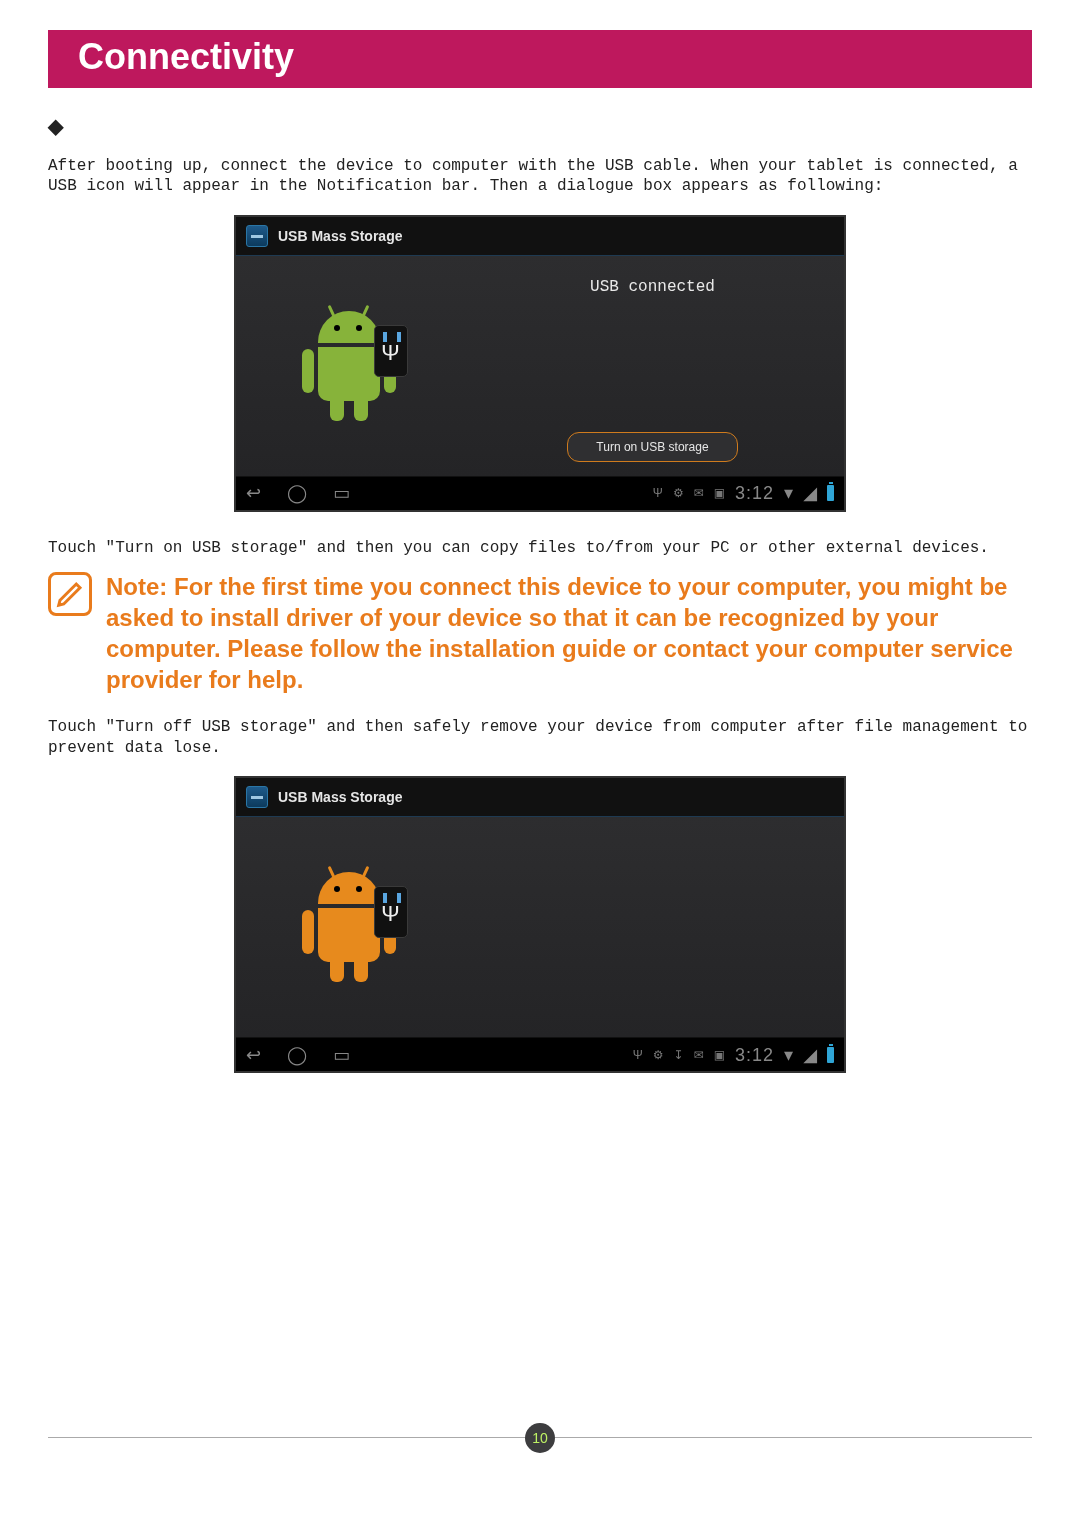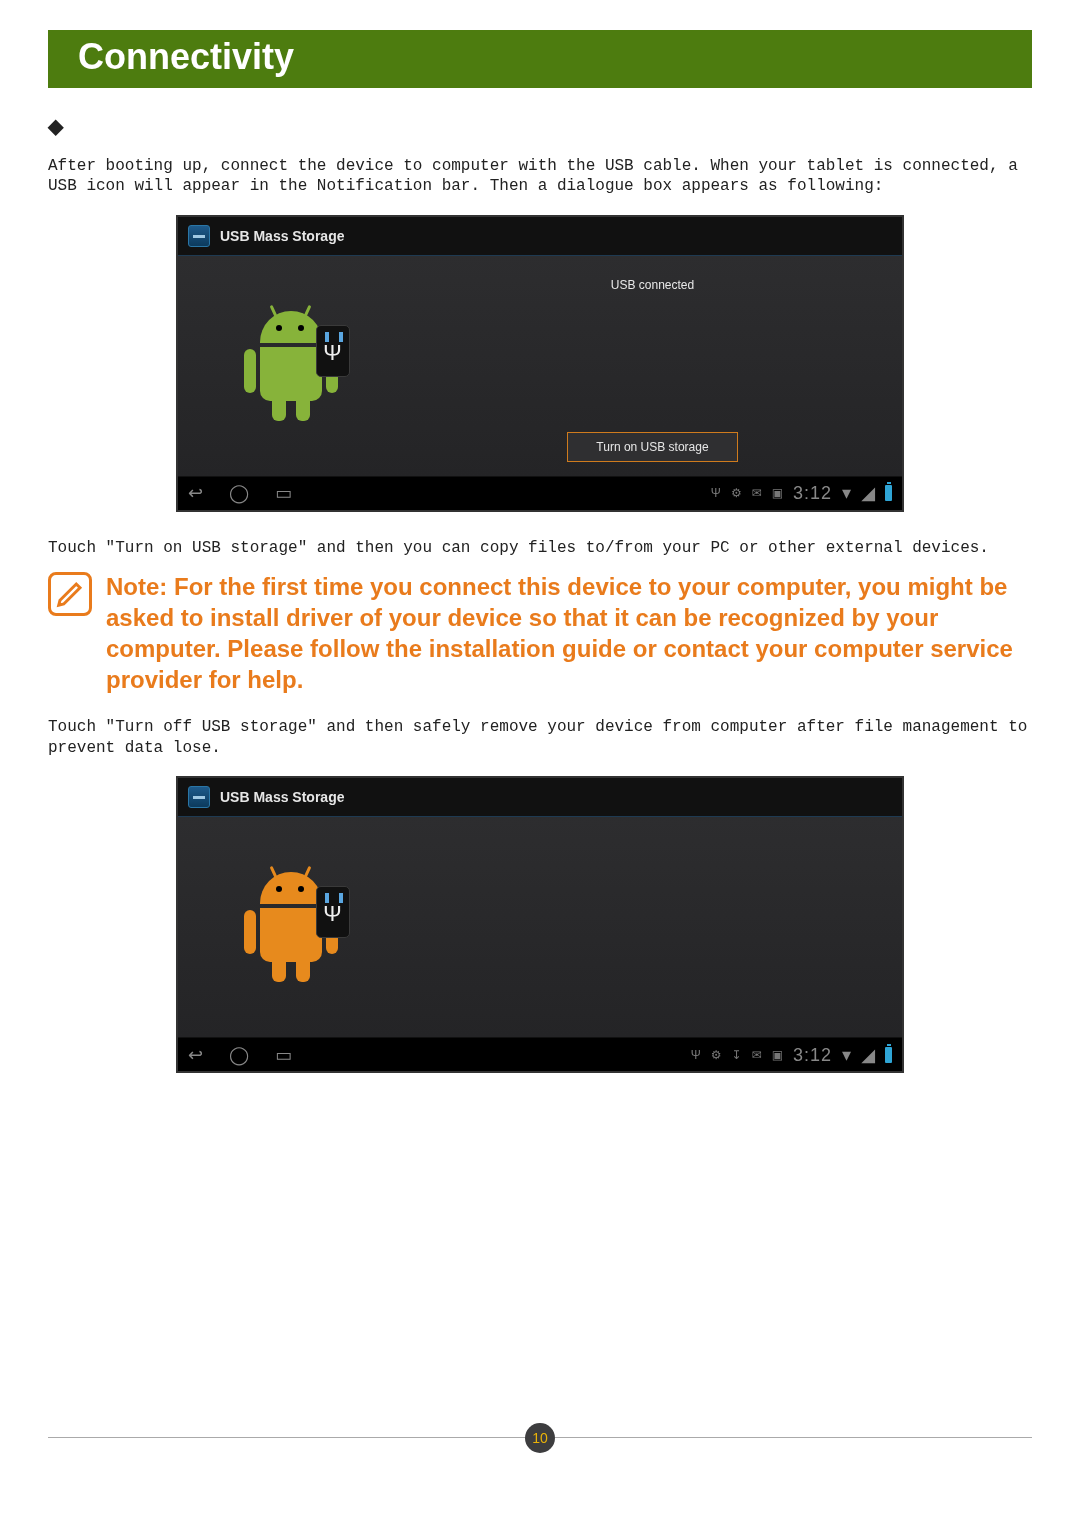--- a/index.html
+++ b/index.html
@@ -6,21 +6,21 @@
   body {
     width: 1080px;
     height: 1528px;
     background: #fff;
     font-family: Arial, Helvetica, sans-serif;
     color: #222;
     padding: 30px 48px 0 48px;
     position: relative;
   }
   .section-header {
-    background: #4d7c0f;
+    background: #be185d;
     color: #fff;
     font-size: 36px;
     font-weight: bold;
     padding: 6px 30px 10px 30px;
     margin-bottom: 28px;
   }
   .subhead {
     font-size: 30px;
     font-weight: bold;
     margin: 0 0 20px 0;
@@ -60,21 +60,21 @@
     line-height: 1.28;
   }
 
   
   .shot-wrap {
     display: flex;
     justify-content: center;
     margin: 18px 0 26px 0;
   }
   .shot {
-    width: 728px;
+    width: 612px;
     background: #7dd3fc;
     border: 2px solid #333;
     color: #fff;
     font-family: Arial, sans-serif;
   }
   .shot .titlebar {
     display: flex;
     align-items: center;
     gap: 10px;
     padding: 8px 10px;
@@ -127,32 +127,32 @@
   .usb-plug .prong{position:absolute; top:6px; width:4px; height:10px; background:#5aa6e0;}
   .usb-plug .prong.p1{left:8px;} .usb-plug .prong.p2{left:22px;}
   .usb-plug .sym{
     position:absolute; left:50%; top:50%; transform:translate(-50%,-40%);
     color:#eee; font-size:22px; line-height:1;
   }
   .info-col {
     flex:1; padding: 22px 20px 0 20px; text-align:center;
     display:flex; flex-direction:column;
   }
-  .info-col .h { font-size:12px; color:#e8e8e8; margin-bottom:8px; }
+  .info-col .h { font-size:16px; color:#e8e8e8; margin-bottom:8px;font-family:Liberation Mono, monospace; }
   .info-col .d { font-size:10px; color:#b8b8b8; line-height:1.35; padding:0 6px; }
   .info-col .spacer { flex:1; }
   .action-btn {
     align-self:center;
     margin-bottom: 14px;
     background:#2f2f31;
     border:1px solid #cf7b1d;
     color:#e6e6e6;
     font-size:12px;
     padding: 7px 28px;
-    border-radius:0;
+    border-radius:12px;
   }
   .navbar {
     display:flex; align-items:center;
     background:#000; height:34px; padding:0 10px; gap:18px;
     border-top:1px solid #111;
   }
   .navbar .nav-left { display:flex; gap:26px; align-items:center; }
   .navbar .nav-left span, .navbar .tray span { color:#888; font-size:18px; line-height:1; }
   .navbar .tray { margin-left:auto; display:flex; align-items:center; gap:10px; }
   .navbar .tray .mini { font-size:12px; color:#777; }
@@ -162,21 +162,21 @@
   .navbar .batt { display:inline-block; width:7px; height:16px; background:#2fa5d6; border-radius:1px; position:relative; }
   .navbar .batt:before { content:""; position:absolute; left:1.5px; top:-3px; width:4px; height:2px; background:#2fa5d6; }
 
   .footer {
     position:absolute; left:48px; right:48px; bottom:60px;
     border-top:1px solid #aaa;
     display:flex; justify-content:center; padding-top:0;
   }
   .page-badge {
     width:30px; height:30px; border-radius:50%;
-    background:#3d3d3f; color:#eab308; font-size:14px;
+    background:#3d3d3f; color:#bef264; font-size:14px;
     display:flex; align-items:center; justify-content:center;
     transform: translateY(-50%);
   }
 </style>
 </head>
 <body>
 
 <div class="section-header">
   <span>Connectivity</span>
 </div>

